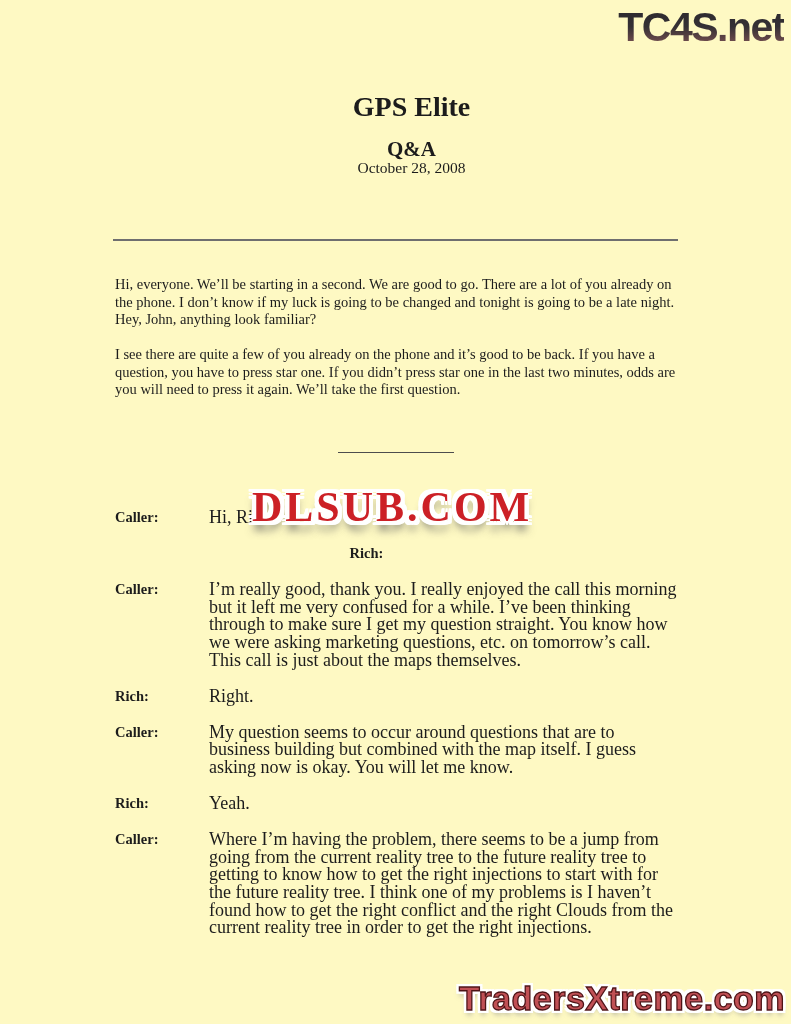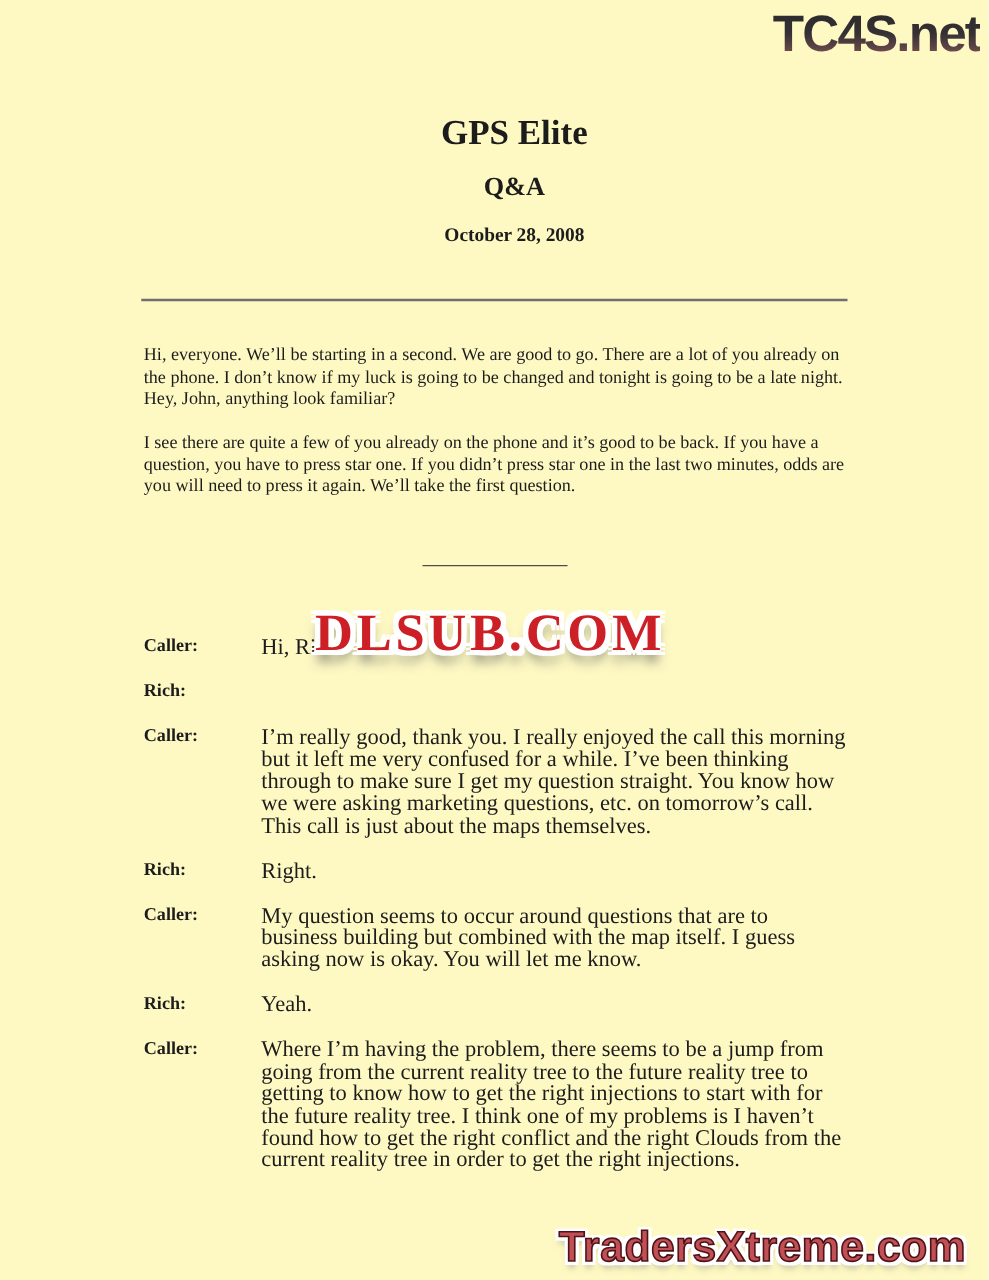--- a/index.html
+++ b/index.html
@@ -46,23 +46,22 @@
     line-height: 1;
   }
   .title-sub {
     font-size: 21px;
     font-weight: bold;
     line-height: 1;
     margin-top: 18px;
   }
   .title-date {
     font-size: 15.5px;
-    font-weight: bold;
+    font-weight: normal;
     line-height: 1;
-    margin-top: 21px;
   }
 
   
   .main-rule {
     position: absolute;
     top: 239px;
     left: 113px;
     width: 565px;
     border-top: 2px solid #6f6f6f;
   }
@@ -93,20 +92,21 @@
   
   .transcript {
     position: absolute;
     top: 509px;
     left: 115px;
     width: 563px;
   }
   .t-row {
     display: flex;
     margin-bottom: 18.5px;
+    justify-content: center;
   }
   .t-speaker {
     flex: 0 0 94px;
     font-weight: bold;
     font-size: 14.5px;
     line-height: 17.6px;
   }
   .t-speech {
     flex: 1;
     font-size: 18px;
@@ -134,21 +134,21 @@
       -4px -3px 0 #ffffff,  4px -3px 0 #ffffff,
       -3px  4px 0 #ffffff,  3px  4px 0 #ffffff,
       -4px  3px 0 #ffffff,  4px  3px 0 #ffffff,
        0    9px 9px rgba(90, 90, 90, 0.85);
   }
 
   
   .traders-watermark {
     position: absolute;
     top: 979px;
-    right: 18px;
+    right: 6px;
     font-family: "Liberation Sans", sans-serif;
     font-weight: bold;
     font-size: 34px;
     letter-spacing: 0.5px;
     color: #c05055;
     white-space: nowrap;
     -webkit-text-stroke: 1.3px #4d1316;
     text-shadow:
       -3px -3px 0 #ffffff,  3px -3px 0 #ffffff,
       -3px  3px 0 #ffffff,  3px  3px 0 #ffffff,

